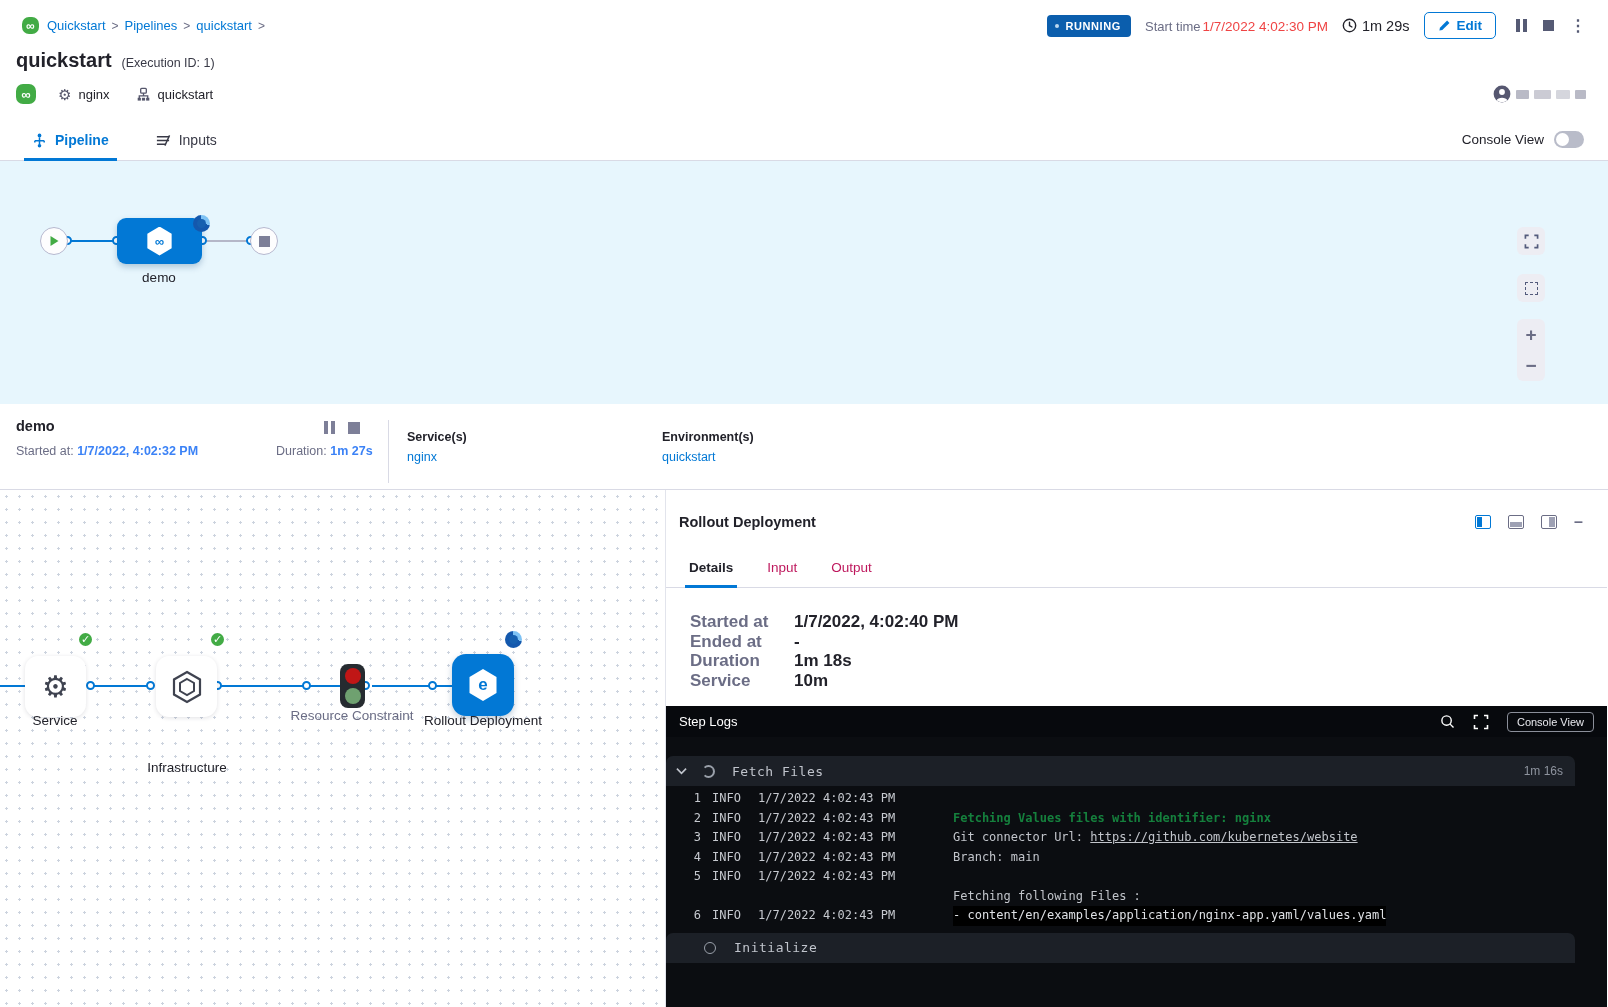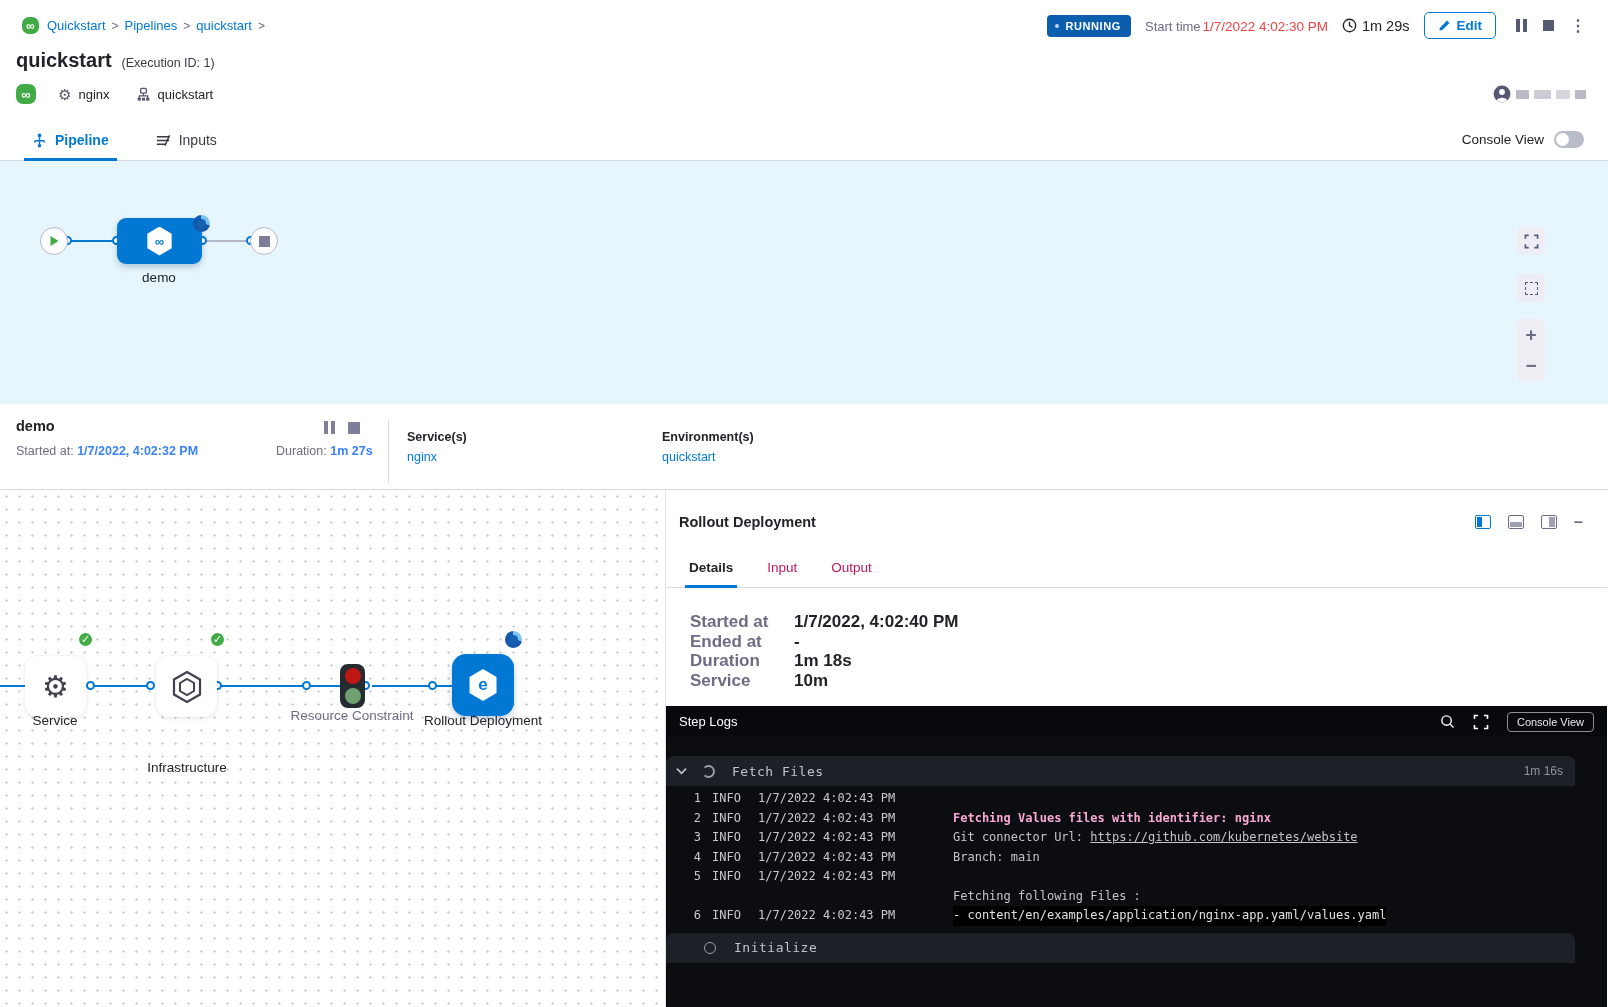--- a/index.html
+++ b/index.html
@@ -118,21 +118,21 @@
   .logs-body { flex:1; background:#0b0d11; padding:19px 32px 0 0; font-family:"DejaVu Sans Mono", monospace; overflow:hidden; }
   .log-section { height:30px; background:#1c2027; border-radius:7px 7px 0 0; display:flex; align-items:center; padding:0 12px 0 10px; color:#c0c4cc; }
   .log-section .sec-name { font-size:13px; margin-left:17px; letter-spacing:.5px; }
   .log-section .sec-dur { margin-left:auto; font-size:12px; color:#8e939e; font-family:"Liberation Sans",sans-serif; }
   .log-rows { padding:3px 0 0 24px; }
   .lrow { display:flex; font-size:12px; line-height:19.5px; color:#b9bcc2; white-space:pre; }
   .lrow .num { width:11px; text-align:right; color:#c6c9cf; }
   .lrow .lvl { width:35px; margin-left:11px; color:#c6c9cf; }
   .lrow .time { width:152px; margin-left:11px; color:#c6c9cf; }
   .lrow .msg { margin-left:43px; color:#c2c5cb; }
-  .lrow .msg.b { font-weight:bold; color:#f9a8d4; }
+  .lrow .msg.b { font-weight:bold; color:#15803d; }
   .lrow .msg.hl { background:#000; color:#dfe1e5; }
   .lrow .lnk { color:#c2c5cb; text-decoration:underline; cursor:pointer; }
   .init-section { margin-top:7px; height:30px; background:#1c2027; border-radius:7px 7px 0 0; display:flex; align-items:center; padding:0 12px; color:#c0c4cc; }
   .init-section .sec-name { font-size:13px; margin-left:18px; letter-spacing:.5px; }
   .spinner-ic { width:13px; height:13px; border:2px solid #9aa0aa; border-left-color:transparent; border-radius:50%; display:inline-block; animation:rot 1s linear infinite; }
   .pending-ic { width:12px; height:12px; border:1.5px solid #9aa0aa; border-radius:50%; display:inline-block; }
   svg { display:block; }
 </style>
 </head>
 <body>

